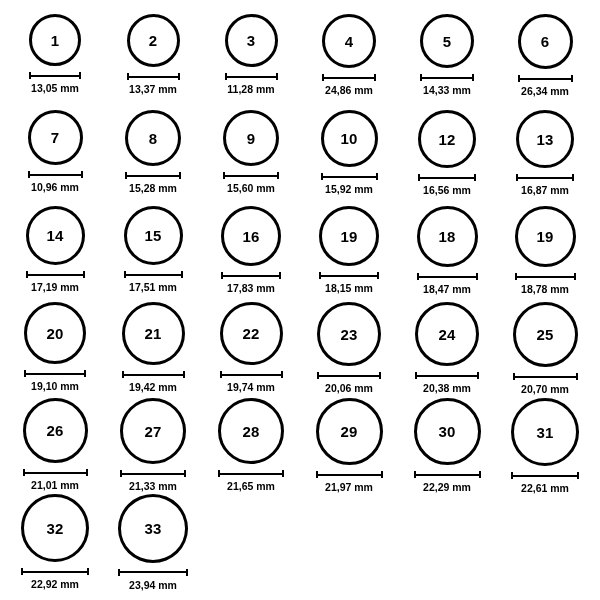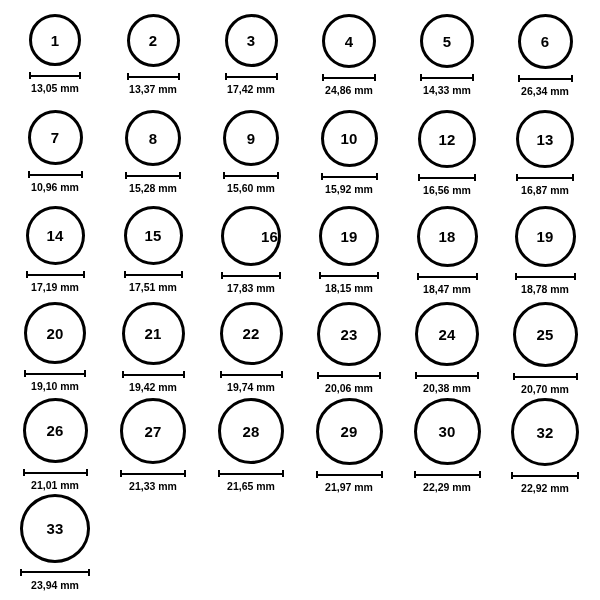--- a/index.html
+++ b/index.html
@@ -109,21 +109,21 @@
         </div>
         <div class="mm">13,37 mm</div>
       </div>
       <div class="cell">
         <div class="ring" style="width: 53px; height: 53px;">
           <span class="ring-size">3</span>
         </div>
         <div class="measure">
           <div class="bar" style="width: 53px;"></div>
         </div>
-        <div class="mm">17,42 mm</div>
+        <div class="mm">11,28 mm</div>
       </div>
       <div class="cell">
         <div class="ring" style="width: 54px; height: 54px;">
           <span class="ring-size">4</span>
         </div>
         <div class="measure">
           <div class="bar" style="width: 54px;"></div>
         </div>
         <div class="mm">24,86 mm</div>
       </div>
@@ -211,21 +211,21 @@
       <div class="cell">
         <div class="ring" style="width: 59px; height: 59px;">
           <span class="ring-size">15</span>
         </div>
         <div class="measure">
           <div class="bar" style="width: 59px;"></div>
         </div>
         <div class="mm">17,51 mm</div>
       </div>
       <div class="cell">
-        <div class="ring" style="width: 60px; height: 60px; justify-content: flex-end;">
+        <div class="ring" style="width: 60px; height: 60px;">
           <span class="ring-size">16</span>
         </div>
         <div class="measure">
           <div class="bar" style="width: 60px;"></div>
         </div>
         <div class="mm">17,83 mm</div>
       </div>
       <div class="cell">
         <div class="ring" style="width: 60px; height: 60px;">
           <span class="ring-size">19</span>
@@ -344,20 +344,29 @@
         <div class="mm">21,97 mm</div>
       </div>
       <div class="cell">
         <div class="ring" style="width: 67px; height: 67px;">
           <span class="ring-size">30</span>
         </div>
         <div class="measure">
           <div class="bar" style="width: 67px;"></div>
         </div>
         <div class="mm">22,29 mm</div>
+      </div>
+      <div class="cell">
+        <div class="ring" style="width: 68px; height: 68px;">
+          <span class="ring-size">31</span>
+        </div>
+        <div class="measure">
+          <div class="bar" style="width: 68px;"></div>
+        </div>
+        <div class="mm">22,61 mm</div>
       </div>
       <div class="cell">
         <div class="ring" style="width: 68px; height: 68px;">
           <span class="ring-size">32</span>
         </div>
         <div class="measure">
           <div class="bar" style="width: 68px;"></div>
         </div>
         <div class="mm">22,92 mm</div>
       </div>

